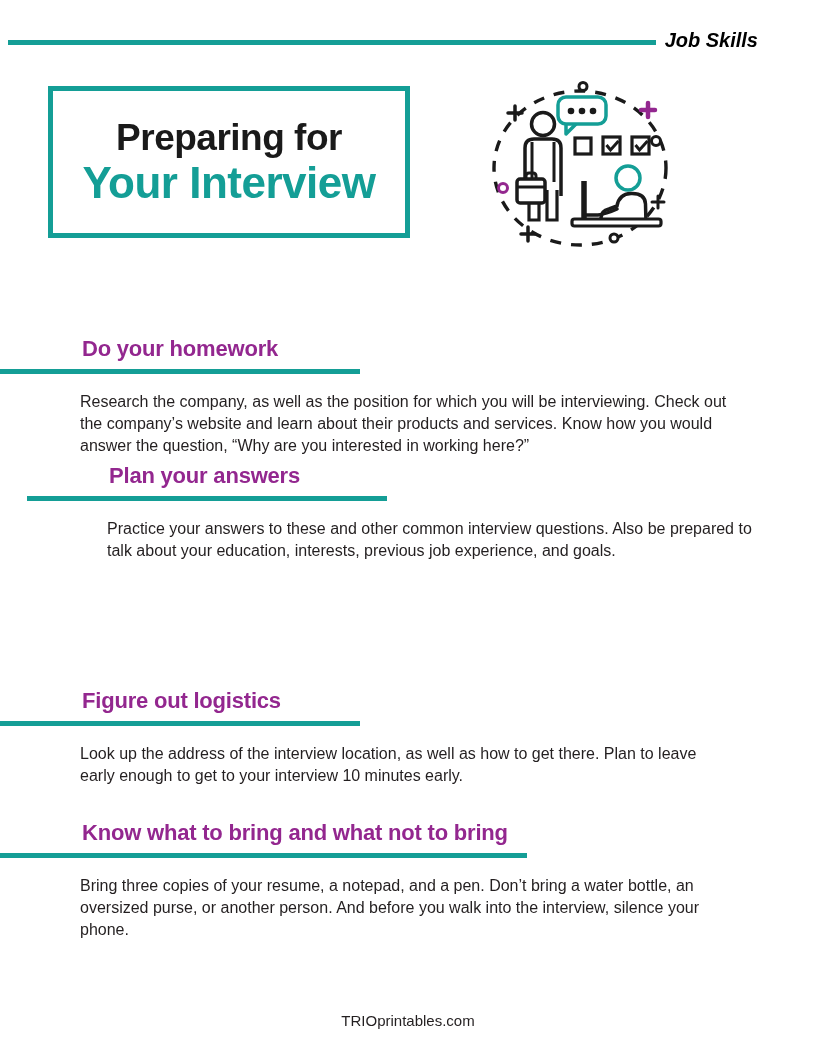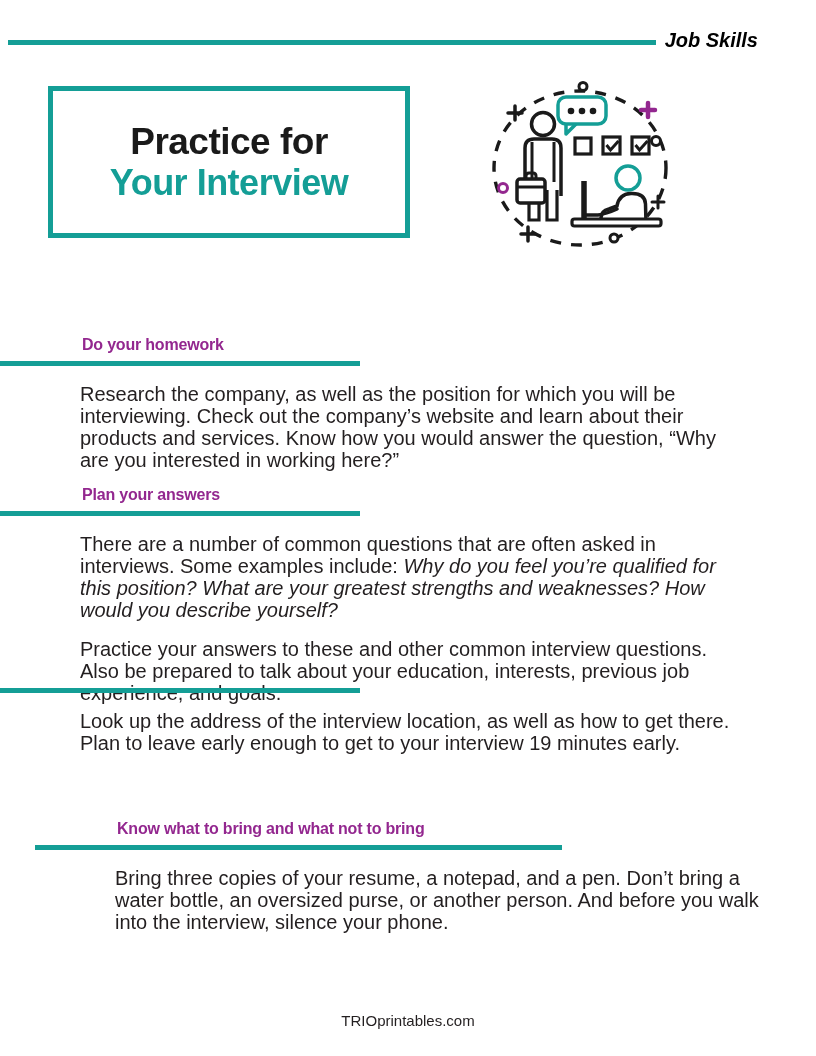--- a/index.html
+++ b/index.html
@@ -26,57 +26,57 @@
     font-style:italic; font-weight:700; font-size:20px; color:#000;
   }
   .title-box {
     position:absolute; left:48px; top:86px;
     width:362px; height:152px;
     border:5px solid var(--teal);
     display:flex; flex-direction:column; justify-content:center;
     text-align:center;
   }
   .title-line1 { font-weight:700; font-size:37px; line-height:1.15; color:#1a1a1a; letter-spacing:-0.5px; }
-  .title-line2 { font-weight:700; font-size:36px; line-height:1.1; color:var(--teal); letter-spacing:-0.5px; }
+  .title-line2 { font-weight:700; font-size:44px; line-height:1.1; color:var(--teal); letter-spacing:-0.5px; }
   .illustration { position:absolute; left:488px; top:78px; }
   .intro {
     position:absolute; left:82px; top:271px;
     width:680px;
     font-weight:700; font-size:16px; line-height:22px; color:#000;
   }
   section { position:absolute; left:0; width:816px; }
-  .sec-1 { top:336px; } .sec-2 { top:486px; } .sec-3 { top:688px; } .sec-4 { top:820px;padding-left:35px; }
+  .sec-1 { top:336px; } .sec-2 { top:463px;padding-left:27px; } .sec-3 { top:688px; } .sec-4 { top:820px; }
   .sec-heading {
     margin:0 0 7px 82px;
-    font-size:16px; font-weight:700; color:var(--purple);
+    font-size:22px; font-weight:700; color:var(--purple);
     letter-spacing:-0.2px;
   }
   .rule { height:5px; width:360px; background:var(--teal); }
   .rule--long { width:527px; }
   section p {
     margin:17px 0 0 80px;
     width:650px;
-    font-size:20px; line-height:22px; color:var(--ink);
+    font-size:16px; line-height:22px; color:var(--ink);
   }
   section p + p { }
   .footer {
     position:absolute; left:0; top:1012px; width:816px;
     text-align:center; font-size:15px; color:var(--ink);
   }
 </style>
 </head>
 <body>
 
 <div class="page">
 
   <div class="top-rule"></div>
   <div class="job-skills">Job Skills</div>
 
   <div class="title-box">
-    <div class="title-line1">Practice for</div>
+    <div class="title-line1">Preparing for</div>
     <div class="title-line2">Your Interview</div>
   </div>
 
   <svg class="illustration" width="190" height="175" viewBox="0 0 190 175">
     <g>
       <ellipse cx="92" cy="90" rx="86" ry="77" fill="none" stroke="#1a1a1a" stroke-width="3.4" stroke-dasharray="11 10"></ellipse>
     </g>
     <g stroke-linecap="round">
       <path d="M27,28 V42 M20,35 H34" stroke="#1a1a1a" stroke-width="3.5" fill="none"></path>
       <path d="M160,25 V39 M153,32 H167" stroke="#93278f" stroke-width="4.5" fill="none"></path>
@@ -129,27 +129,27 @@
 
   <section class="sec-1">
     <h2 class="sec-heading">Do your homework</h2>
     <div class="rule"></div>
     <p><span>Research the company, as well as the position for which you will be interviewing. Check out the company’s website and learn about their products and services. Know how you would answer the question, “Why are you interested in working here?”</span><i></i></p>
   </section>
 
   <section class="sec-2">
     <h2 class="sec-heading">Plan your answers</h2>
     <div class="rule"></div>
-    <p><span>There are a number of common questions that are often asked in interviews. Some examples include: </span><i>Why do you feel you’re qualified for this position?  What are your greatest strengths and weaknesses? How would you describe yourself?</i></p>
     <p><span>Practice your answers to these and other common interview questions. Also be prepared to talk about your education, interests, previous job experience, and goals.</span><i></i></p>
   </section>
 
   <section class="sec-3">
+    <h2 class="sec-heading">Figure out logistics</h2>
     <div class="rule"></div>
-    <p><span>Look up the address of the interview location, as well as how to get there. Plan to leave early enough to get to your interview 19 minutes early.</span><i></i></p>
+    <p><span>Look up the address of the interview location, as well as how to get there. Plan to leave early enough to get to your interview 10 minutes early.</span><i></i></p>
   </section>
 
   <section class="sec-4">
     <h2 class="sec-heading">Know what to bring and what not to bring</h2>
     <div class="rule rule--long"></div>
     <p><span>Bring three copies of your resume, a notepad, and a pen. Don’t bring a water bottle, an oversized purse, or another person. And before you walk into the interview, silence your phone.</span><i></i></p>
   </section>
 
   <div class="footer">TRIOprintables.com</div>
 

